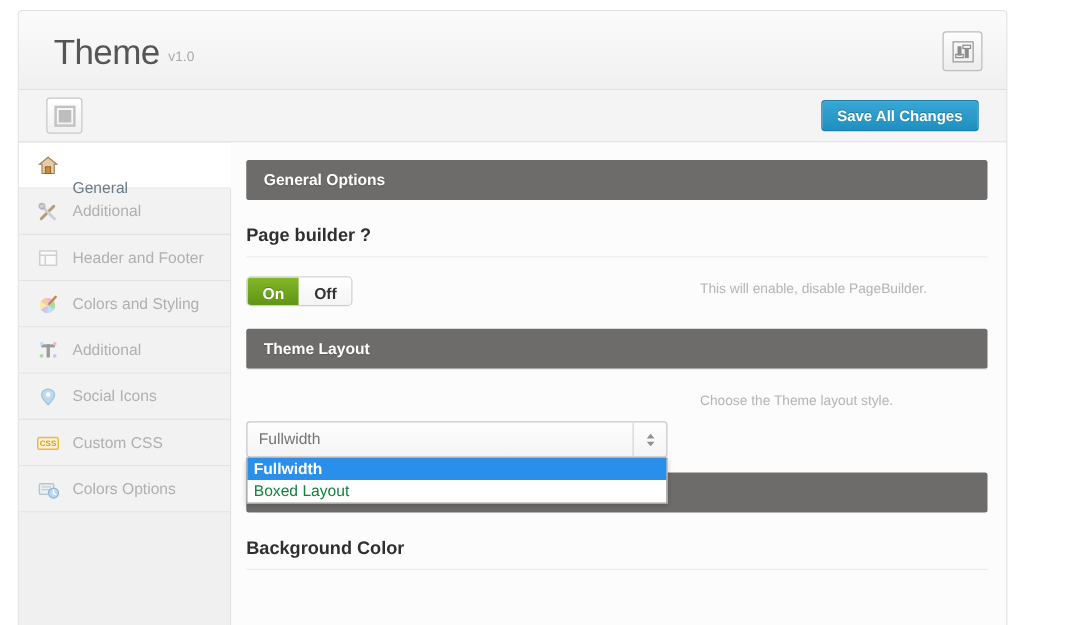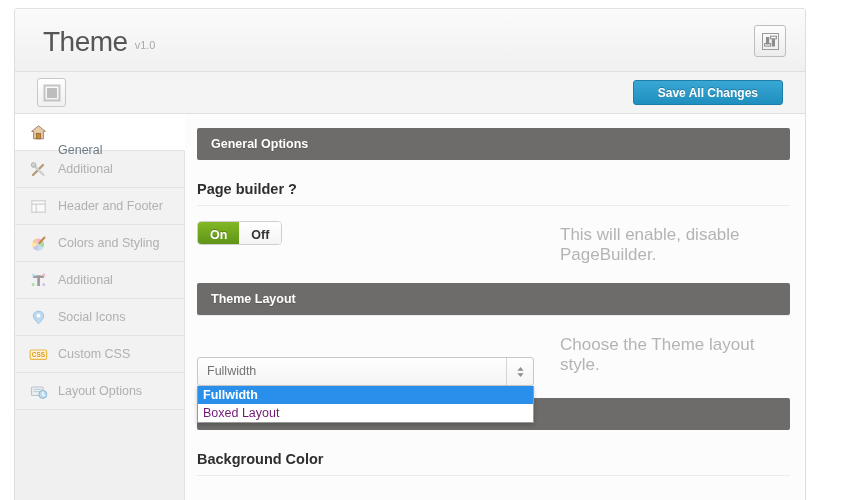--- a/index.html
+++ b/index.html
@@ -90,21 +90,21 @@
     box-sizing: border-box;
     display: flex;
     align-items: center;
     justify-content: center;
   }
   #save-all-btn {
     position: absolute;
     right: 22px;
     top: 8px;
     height: 25px;
-    padding: 0 24px;
+    padding: 0 12px;
     background: linear-gradient(to bottom,#39a7d4,#1f8fbf);
     border: 1px solid #1c7ea9;
     border-radius: 3px;
     color: #fff;
     font-size: 12px;
     font-weight: bold;
     line-height: 24px;
     text-shadow: 0 -1px 0 rgba(0,0,0,.25);
     box-sizing: border-box;
     cursor: pointer;
@@ -187,24 +187,25 @@
     margin: 0 0 0 0;
   }
   .field-row {
     display: flex;
     align-items: flex-start;
     padding-top: 15px;
     position: relative;
   }
   .field-control { width: 345px; flex: 0 0 345px; }
   .field-desc {
-    font-size: 17px;
+    font-size: 11px;
     color: #b4b4b4;
     padding-top: 4px;
     padding-left: 18px;
+    text-align: center;
   }
 
   
   .toggle {
     display: inline-flex;
     border: 1px solid #cfcfcf;
     border-radius: 4px;
     overflow: hidden;
     height: 24px;
     box-sizing: border-box;
@@ -266,21 +267,21 @@
     border: 1px solid #9a9a9a;
     border-top: none;
     box-sizing: border-box;
     z-index: 40;
     box-shadow: 0 2px 4px rgba(0,0,0,.2);
   }
   .dropdown-option {
     font-size: 12.5px;
     line-height: 16px;
     padding: 1px 5px;
-    color: #701a75;
+    color: #15803d;
     cursor: pointer;
   }
   .dropdown-option.selected {
     background: #2a8fea;
     color: #ffffff;
     font-weight: bold;
   }
 </style>
 </head>
 <body>
@@ -401,21 +402,21 @@
       <div class="nav-item">
         <span class="nav-icon">
           <svg width="18" height="17" viewBox="0 0 18 17">
             <rect x="1.5" y="4" width="11.5" height="8.5" rx="1" fill="#e9eef2" stroke="#b9c4cc" stroke-width="1.1"></rect>
             <line x1="3.5" y1="6.4" x2="10.8" y2="6.4" stroke="#c3ccd3" stroke-width="1"></line>
             <line x1="3.5" y1="8.6" x2="10.8" y2="8.6" stroke="#c3ccd3" stroke-width="1"></line>
             <circle cx="12.8" cy="11.4" r="4" fill="#bcd9ee" stroke="#8db9d8" stroke-width="1"></circle>
             <path d="M12.8 9.2v2.4l1.8 1" stroke="#ffffff" stroke-width="1.2" fill="none" stroke-linecap="round"></path>
           </svg>
         </span>
-        <span class="nav-label">Layout Options</span>
+        <span class="nav-label">Colors Options</span>
       </div>
 
       <div id="sidebar-filler"></div>
     </div>
 
     <div id="content">
 
       <div class="section-bar">General Options</div>
 
       <div class="field-title">Page builder ?</div>

